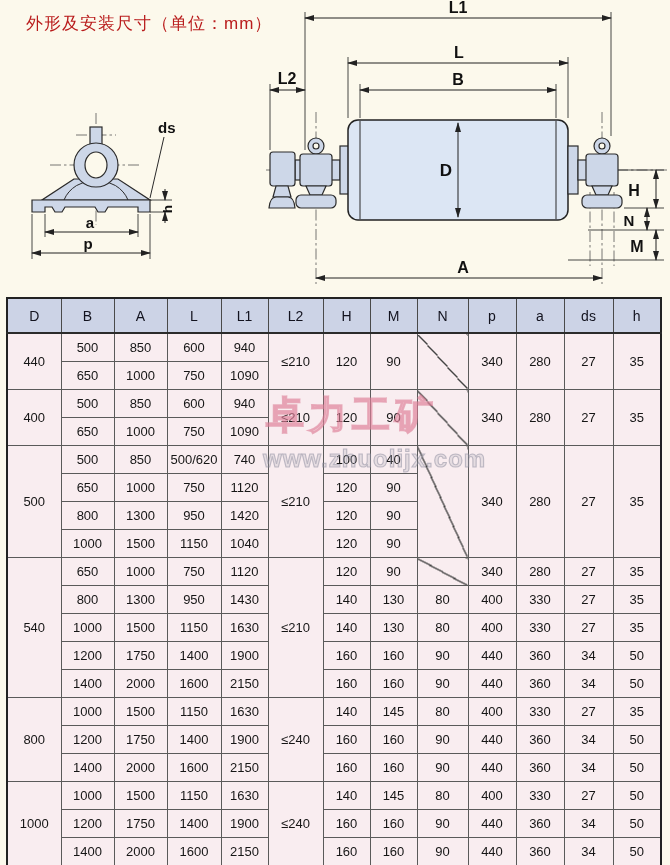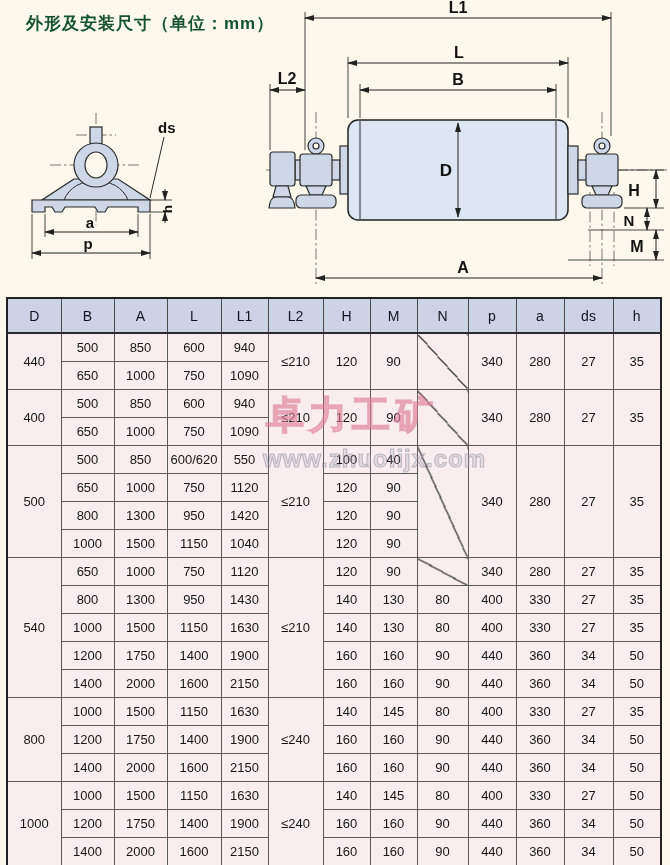--- a/index.html
+++ b/index.html
@@ -4,21 +4,21 @@
 <style>
   html,body{margin:0;padding:0;}
   body{
     width:670px;height:865px;position:relative;overflow:hidden;
     background:#fcf9ec;
     font-family:"Liberation Sans", sans-serif;
     color:#1a1a1a;
   }
   .page-title{
     position:absolute;left:26px;top:12px;
-    font-size:17px;font-weight:bold;color:#14532d;letter-spacing:1px;
+    font-size:17px;font-weight:normal;color:#b91c1c;letter-spacing:1px;
   }
   svg{position:absolute;}
   #front-svg{left:12px;top:95px;}
   #side-svg{left:266px;top:0px;}
   svg .part{fill:#cdd7e8;stroke:#2a2a2a;stroke-width:1.2;}
   svg .drum{fill:#dce6f4;stroke:#222;stroke-width:1.5;}
   svg .hole{fill:#fcf9ec;stroke:#2a2a2a;stroke-width:1.2;}
   svg .dim{stroke:#222;stroke-width:1;fill:none;}
   svg .ext{stroke:#333;stroke-width:0.9;fill:none;}
   svg .cl{stroke:#555;stroke-width:0.8;fill:none;stroke-dasharray:11 3 2.5 3;}
@@ -256,22 +256,22 @@
         <tr>
           <td>650</td>
           <td>1000</td>
           <td>750</td>
           <td>1090</td>
         </tr>
         <tr class="gs">
           <td rowspan="4">500</td>
           <td>500</td>
           <td>850</td>
-          <td>600/620</td>
-          <td>550</td>
+          <td>500/620</td>
+          <td>740</td>
           <td rowspan="4">≤210</td>
           <td>100</td>
           <td>40</td>
           <td rowspan="4" class="diag"></td>
           <td rowspan="4">340</td>
           <td rowspan="4">280</td>
           <td rowspan="4">27</td>
           <td rowspan="4">35</td>
         </tr>
         <tr>

